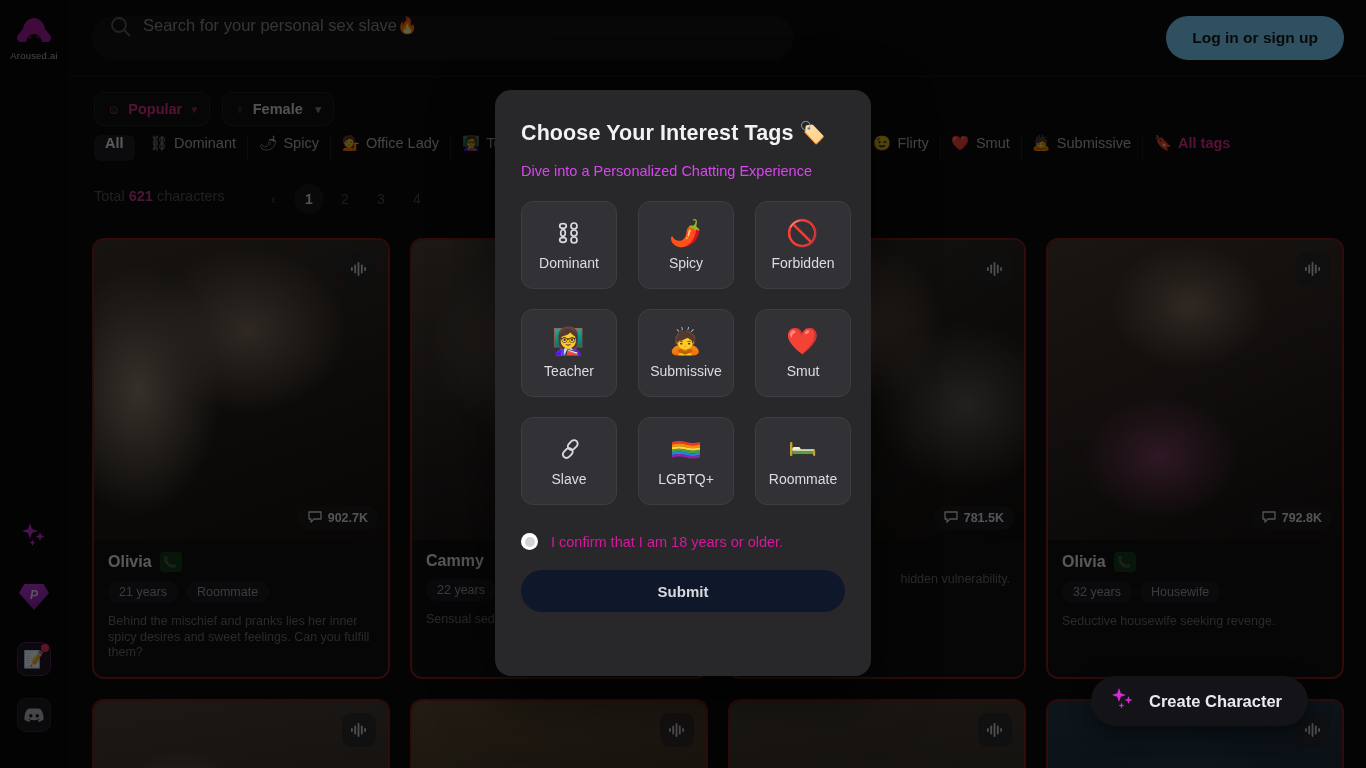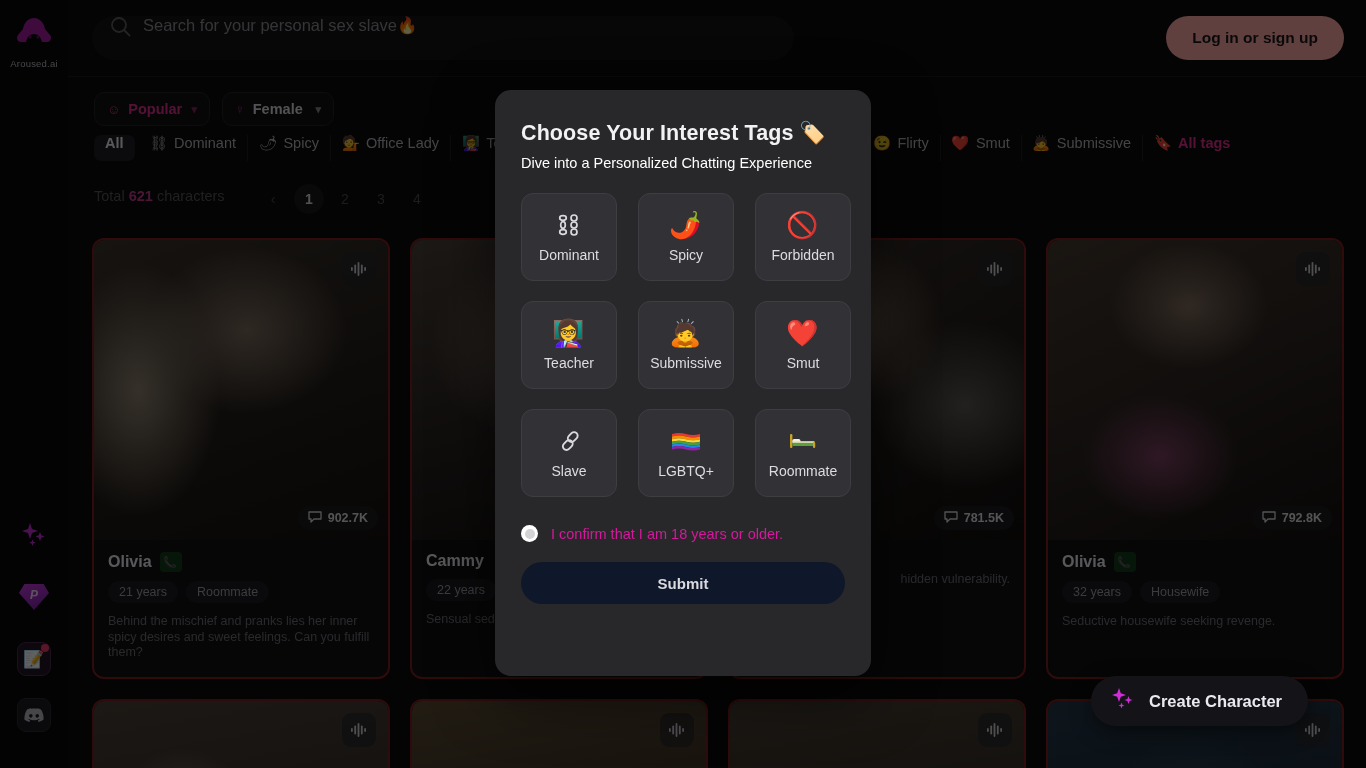--- a/index.html
+++ b/index.html
@@ -29,21 +29,21 @@
     background: #0a0a0c;
     display: flex; flex-direction: column; align-items: center;
     z-index: 5;
   }
   .logo-wrap { margin-top: 16px; display:flex; flex-direction:column; align-items:center; }
   .logo-mark {
     width: 38px; height: 34px; position: relative;
   }
   .logo-mark svg { display:block; }
   .logo-text {
-    margin-top: 8px; font-size: 9.5px; color: #b9b4bd; letter-spacing: .2px;
+    margin-top: 0; font-size: 9.5px; color: #b9b4bd; letter-spacing: .2px;
   }
   .rail-spacer { flex: 1; }
   .rail-icon {
     width: 34px; height: 34px; margin-bottom: 28px;
     display: flex; align-items: center; justify-content: center;
     position: relative;
   }
   .rail-icon.note { margin-bottom: 22px; }
   .diamond {
     width: 30px; height: 26px;
@@ -89,21 +89,21 @@
   .search-input {
     flex: 1; background: transparent; border: none; outline: none;
     color: #cfcfd4; font-size: 16.5px;
     font-family: "Liberation Sans", sans-serif;
   }
   .search-input::placeholder { color: #8d8d94; }
   .login-btn {
     position: absolute; right: 22px; top: 16px;
     height: 44px; padding: 0 26px;
     border-radius: 22px;
-    background: #fca5a5;
+    background: #7dd3fc;
     color: #1a1a1c; font-size: 15.5px; font-weight: bold;
     display: flex; align-items: center; justify-content: center;
     border: none; cursor: pointer;
     font-family: "Liberation Sans", sans-serif;
   }
   .topbar-divider {
     position: absolute; left: 68px; right: 0; top: 76px; height: 1px;
     background: #1a1a1f; z-index: 5;
   }
 
@@ -259,22 +259,22 @@
     border-radius: 16px;
     z-index: 50;
     padding: 30px 26px 24px 26px;
     box-shadow: 0 18px 60px rgba(0,0,0,.6);
   }
   .modal-title {
     color: #f2f2f5; font-size: 21.5px; font-weight: bold;
     letter-spacing: .1px;
   }
   .modal-sub {
-    margin-top: 9px;
-    color: #ffffff; font-size: 14.5px;
+    margin-top: 17px;
+    color: #d946ef; font-size: 14.5px;
   }
   .tag-grid {
     margin-top: 22px;
     display: grid; grid-template-columns: repeat(3, 96px);
     gap: 20px 21px;
   }
   .tag-card {
     width: 96px; height: 88px; border-radius: 12px;
     background: #323236; border: 1px solid #3d3d42;
     display: flex; flex-direction: column; align-items: center;

